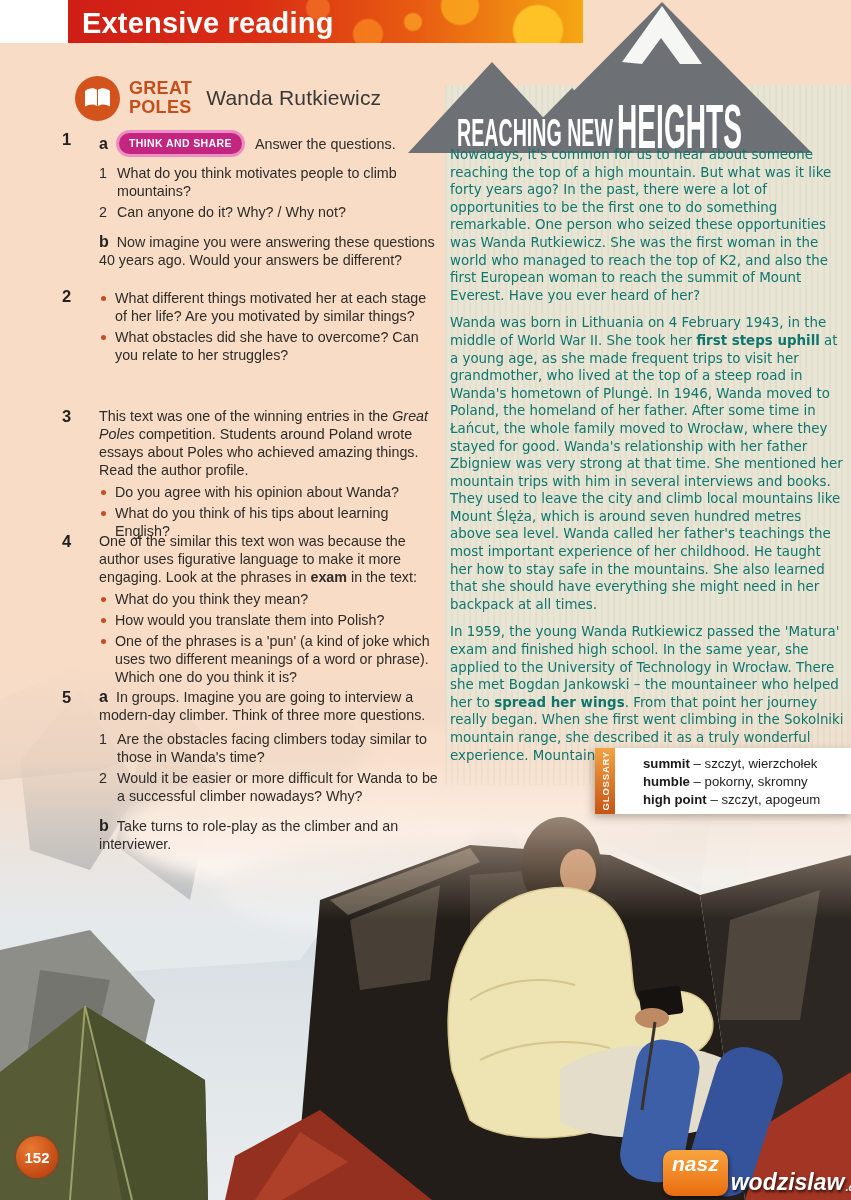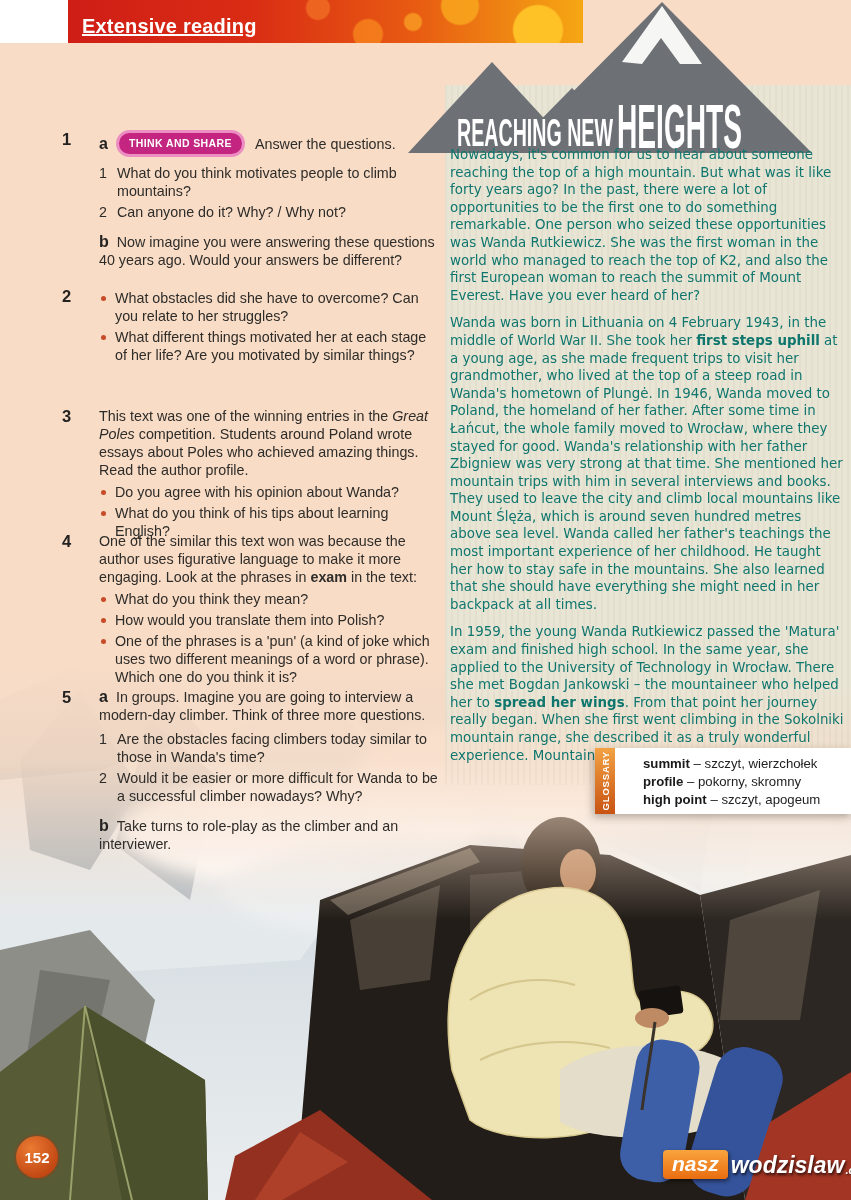--- a/index.html
+++ b/index.html
@@ -17,21 +17,21 @@
 
   
   .band{position:absolute;left:68px;top:0;width:515px;height:43px;z-index:5;
     background:
       radial-gradient(circle 26px at 470px 30px,rgba(255,196,40,.95) 0 24px,rgba(255,196,40,0) 26px),
       radial-gradient(circle 20px at 392px 6px,rgba(250,170,30,.8) 0 18px,rgba(250,170,30,0) 20px),
       radial-gradient(circle 16px at 300px 34px,rgba(250,140,30,.7) 0 14px,rgba(250,140,30,0) 16px),
       radial-gradient(circle 13px at 250px 8px,rgba(245,120,40,.65) 0 11px,rgba(245,120,40,0) 13px),
       radial-gradient(circle 10px at 345px 22px,rgba(255,180,40,.6) 0 8px,rgba(255,180,40,0) 10px),
       linear-gradient(90deg,#cf1e16 0%,#d92c14 35%,#e85c12 68%,#f08c13 88%,#f6a713 100%);}
-  .band-title{position:absolute;left:14px;top:15px;color:#fff;font-size:20px;font-weight:bold;letter-spacing:.2px;text-decoration:underline;}
+  .band-title{position:absolute;left:14px;top:7px;color:#fff;font-size:29px;font-weight:bold;letter-spacing:.2px;}
 
   
   .lesson-head{position:absolute;left:75px;top:73px;width:360px;height:50px;z-index:5;display:flex;align-items:center;}
   .logo-circle{width:45px;height:45px;flex:0 0 45px;}
   .series-text{margin-left:9px;color:#c64e1c;font-weight:bold;font-size:18px;line-height:19px;letter-spacing:.3px;}
   .lesson-title{margin-left:14px;color:#3a3835;font-size:21px;letter-spacing:.2px;}
 
   
   .ex{position:absolute;left:62px;width:378px;z-index:5;display:grid;grid-template-columns:37px 1fr;
       font-size:14.3px;line-height:18px;color:#2e2c29;}
@@ -66,21 +66,21 @@
   .glossary-row{font-size:13.2px;line-height:18px;color:#222;}
   .glossary-row b{color:#1a1a1a;}
 
   
   .page-badge{position:absolute;left:16px;top:1136px;width:42px;height:42px;border-radius:50%;z-index:7;
     background:radial-gradient(circle at 35% 30%,#ea7a32,#c44914 70%,#a83a10);
     display:flex;align-items:center;justify-content:center;color:#fff;font-weight:bold;font-size:15px;
     box-shadow:0 0 0 2px rgba(150,60,20,.35);}
   .watermark{position:absolute;left:663px;top:1150px;z-index:7;display:flex;align-items:flex-end;
     font-style:italic;font-weight:bold;color:#fff;}
-  .wm-nasz{background:linear-gradient(#f9a43e,#e96d10);border-radius:4px;padding:2px 9px 3px;font-size:21px;
+  .wm-nasz{background:linear-gradient(#f9a43e,#e96d10);border-radius:10px;padding:2px 9px 20px;font-size:21px;
     box-shadow:1px 2px 4px rgba(0,0,0,.55);}
   .wm-main{font-size:23px;margin-left:3px;text-shadow:1px 2px 3px rgba(0,0,0,.75);}
   .wm-com{font-size:11px;margin-left:1px;padding-bottom:3px;text-shadow:1px 1px 2px rgba(0,0,0,.75);}
 </style>
 </head>
 <body>
 
 <div class="page">
 
   <svg class="photo-svg" viewBox="0 0 851 560" preserveAspectRatio="none" aria-hidden="true">
@@ -163,20 +163,32 @@
     <polygon points="512,153 662,2 812,153" fill="#6d7175"></polygon>
     <path d="M622,62 L662,6 L702,64 L680,64 L661,38 L642,64 Z" fill="#f6f6f4"></path>
     <text x="457" y="146" font-family="Liberation Sans, sans-serif" font-weight="bold" font-size="38" fill="#ffffff" textLength="156" lengthAdjust="spacingAndGlyphs">REACHING NEW</text>
     <text x="617" y="148" font-family="Liberation Sans, sans-serif" font-weight="bold" font-size="63" fill="#ffffff" textLength="125" lengthAdjust="spacingAndGlyphs">HEIGHTS</text>
   </svg>
 
   <div class="band">
     <div class="band-title">Extensive reading</div>
   </div>
 
+  <div class="lesson-head">
+    <svg class="logo-circle" viewBox="0 0 45 45" aria-hidden="true">
+      <circle cx="22.5" cy="22.5" r="22.5" fill="#d3531d"></circle>
+      <path d="M10 15 C14 11.5 19 11.5 22 13.8 L22 30 C19 27.8 14 27.8 10 30.6 Z" fill="#ffffff"></path>
+      <path d="M35 15 C31 11.5 26 11.5 23 13.8 L23 30 C26 27.8 31 27.8 35 30.6 Z" fill="#ffffff"></path>
+    </svg>
+    <div class="series-text">
+      <div>GREAT</div>
+      <div>POLES</div>
+    </div>
+    <div class="lesson-title">Wanda Rutkiewicz</div>
+  </div>
 
   <div class="ex" style="top:130px;">
     <div class="ex-num">1</div>
     <div>
       <div class="badge-row">
         <span class="ab">a</span>
         <span class="badge">THINK AND SHARE</span>
         <span>Answer the questions.</span>
       </div>
       <div class="numitems">
@@ -192,25 +204,25 @@
       <p style="margin-top:12px;"><b class="ab">b</b><span>Now imagine you were answering these questions 40 years ago. Would your answers be different?</span></p>
     </div>
   </div>
 
   <div class="ex" style="top:287px;">
     <div class="ex-num">2</div>
     <div>
       <div class="bullets">
         <div class="bullet">
             <span class="dot"></span>
+            <span>What different things motivated her at each stage of her life? Are you motivated by similar things?</span>
+          </div>
+        <div class="bullet">
+            <span class="dot"></span>
             <span>What obstacles did she have to overcome? Can you relate to her struggles?</span>
-          </div>
-        <div class="bullet">
-            <span class="dot"></span>
-            <span>What different things motivated her at each stage of her life? Are you motivated by similar things?</span>
           </div>
       </div>
     </div>
   </div>
 
   <div class="ex" style="top:407px;">
     <div class="ex-num">3</div>
     <div>
       <p style="margin-bottom:4px;"><span>This text was one of the winning entries in the </span><span class="it">Great Poles</span><span> competition. Students around Poland wrote essays about Poles who achieved amazing things. Read the author profile.</span></p>
       <div class="bullets">
@@ -270,21 +282,21 @@
     <p><span>Wanda was born in Lithuania on 4 February 1943, in the middle of World War II. She took her </span><b>first steps uphill</b><span> at a young age, as she made frequent trips to visit her grandmother, who lived at the top of a steep road in Wanda's hometown of Plungė. In 1946, Wanda moved to Poland, the homeland of her father. After some time in Łańcut, the whole family moved to Wrocław, where they stayed for good. Wanda's relationship with her father Zbigniew was very strong at that time. She mentioned her mountain trips with him in several interviews and books. They used to leave the city and climb local mountains like Mount Ślęża, which is around seven hundred metres above sea level. Wanda called her father's teachings the most important experience of her childhood. He taught her how to stay safe in the mountains. She also learned that she should have everything she might need in her backpack at all times.</span></p>
     <p><span>In 1959, the young Wanda Rutkiewicz passed the 'Matura' exam and finished high school. In the same year, she applied to the University of Technology in Wrocław. There she met Bogdan Jankowski – the mountaineer who helped her to </span><b>spread her wings</b><span>. From that point her journey really began. When she first went climbing in the Sokolniki mountain range, she described it as a truly wonderful experience. Mountains became her only love.</span></p>
   </div>
 
   <div class="glossary">
     <div class="glossary-tab">
         <span>GLOSSARY</span>
       </div>
     <div class="glossary-body">
       <div class="glossary-row"><b>summit</b> <span>– szczyt, wierzchołek</span></div>
-      <div class="glossary-row"><b>profile</b> <span>– pokorny, skromny</span></div>
+      <div class="glossary-row"><b>humble</b> <span>– pokorny, skromny</span></div>
       <div class="glossary-row"><b>high point</b> <span>– szczyt, apogeum</span></div>
     </div>
   </div>
 
   <div class="page-badge">152</div>
   <div class="watermark">
     <span class="wm-nasz">nasz</span>
       <span class="wm-main">wodzislaw</span>
       <span class="wm-com">.com</span>
   </div>

